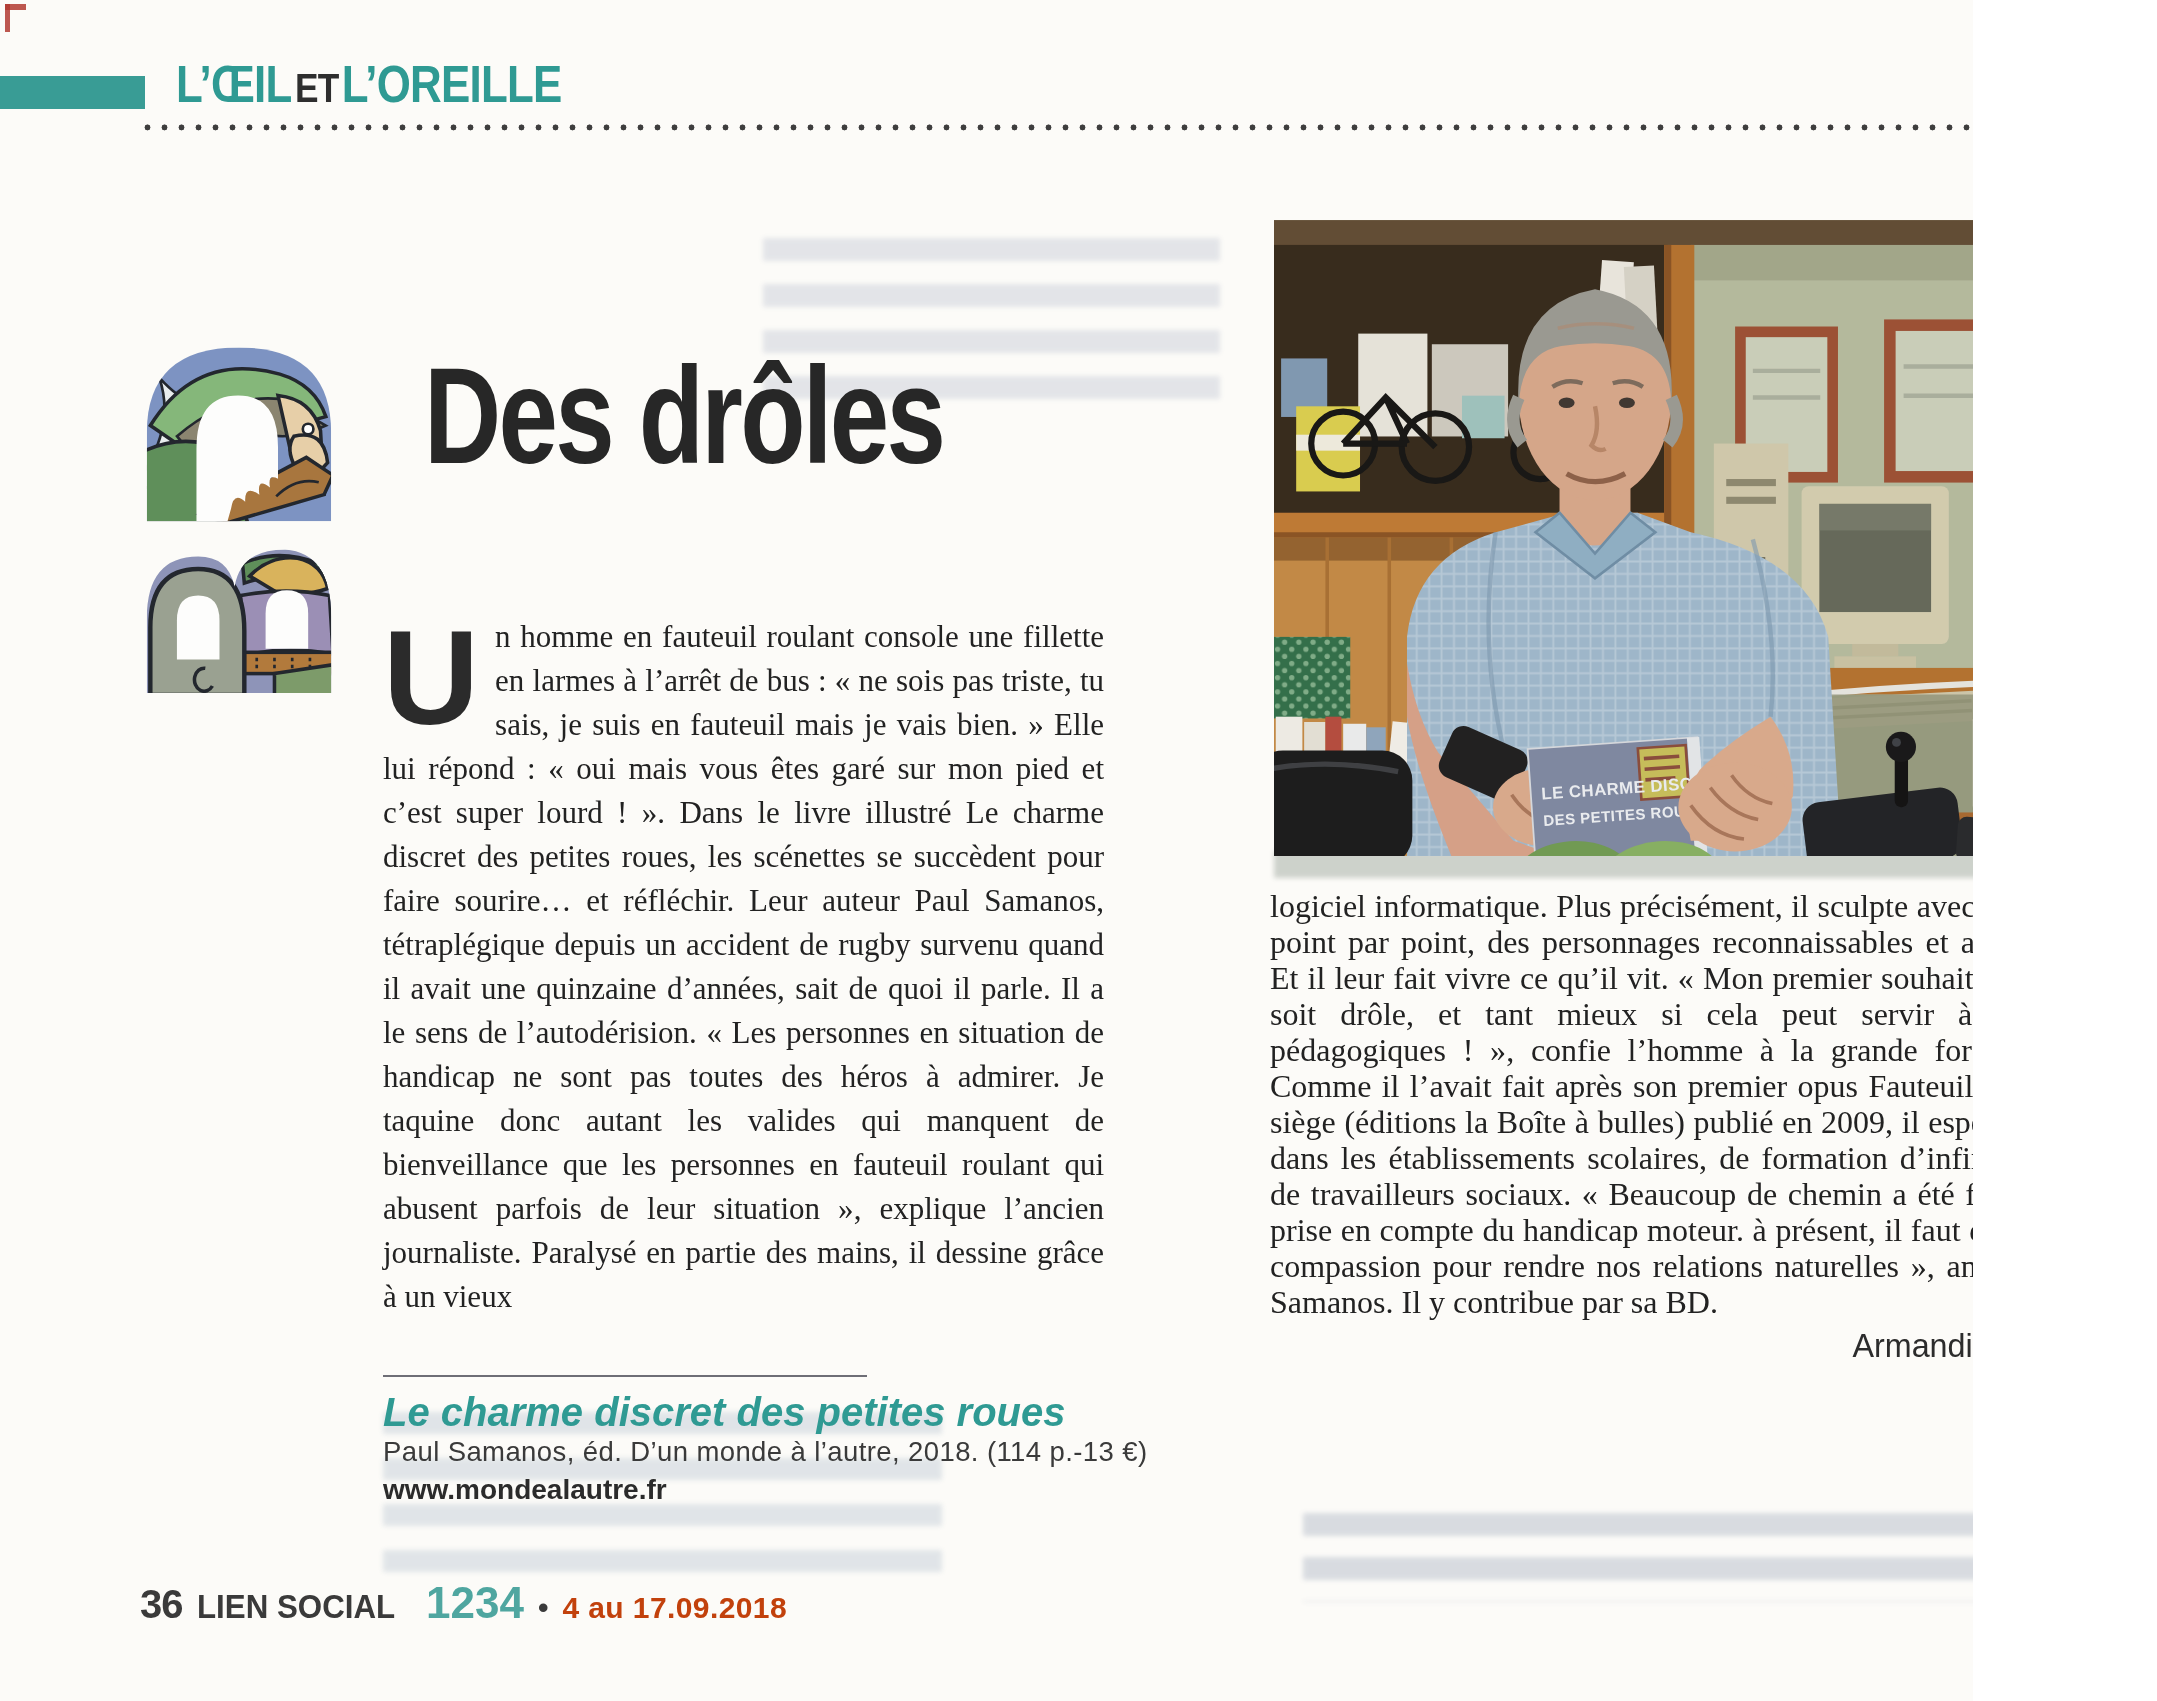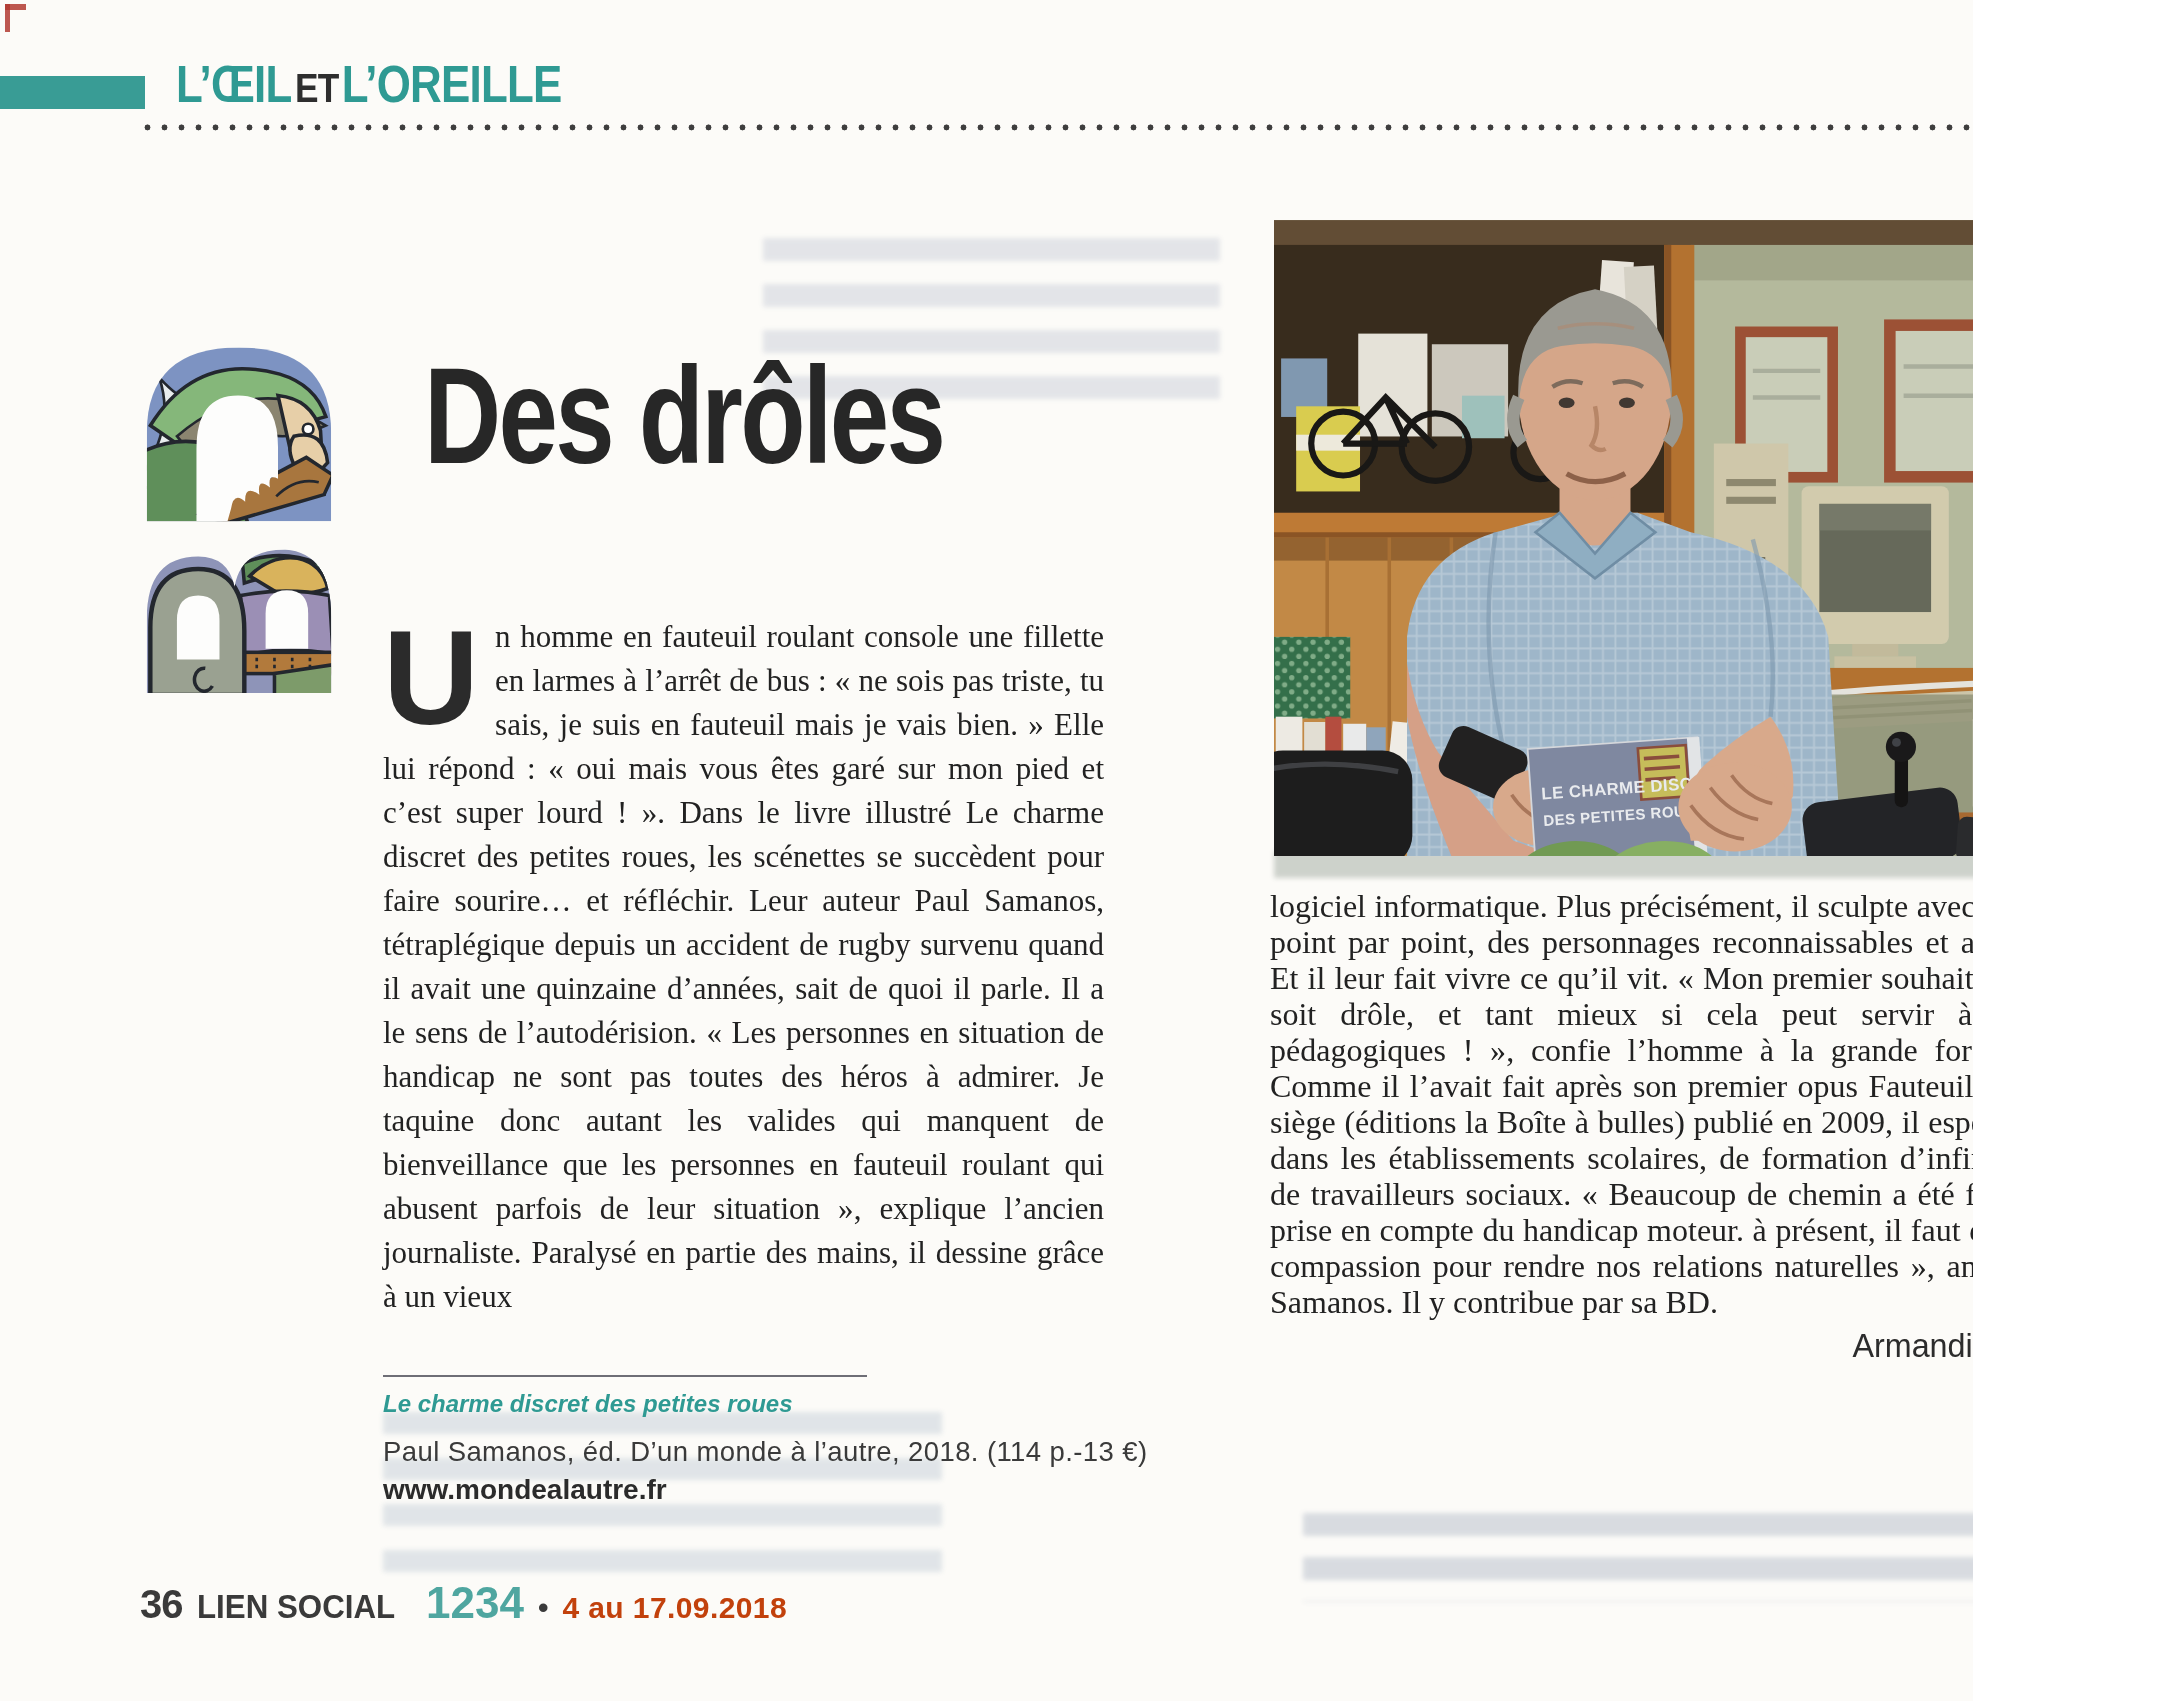--- a/index.html
+++ b/index.html
@@ -51,21 +51,21 @@
     line-height:108px;padding:8.9px 16px 0 0;color:#2b2b2b;}
   .seg-italic{}
   .byline{text-align:right;font-family:"Liberation Sans",sans-serif;font-size:34px;color:#2c2c2c;
     margin-top:7px;transform:scaleX(.95);transform-origin:right;}
 
   
   .photo{position:absolute;left:1274px;top:220px;width:830px;height:636px;margin:0;}
 
   
   .book-rule{position:absolute;left:383px;top:1375px;width:484px;height:1.8px;background:#55555f;opacity:.85;}
-  .bb-title{position:absolute;left:383px;top:1390px;font-weight:bold;font-style:italic;font-size:24px;color:#2f9a93;}
+  .bb-title{position:absolute;left:383px;top:1390px;font-weight:bold;font-style:italic;font-size:40px;color:#2f9a93;}
   .bb-details{position:absolute;left:383px;top:1436px;font-size:27.5px;color:#3a3a3a;letter-spacing:0.4px;}
   .bb-url{position:absolute;left:383px;top:1474px;font-weight:bold;font-size:28px;color:#2b2b2b;text-decoration:none;}
 
   
   .footer{position:absolute;left:140px;top:1578px;display:flex;align-items:baseline;gap:14px;white-space:nowrap;justify-content:center;}
   .pageno{font-weight:bold;font-size:40px;color:#3a3a3a;letter-spacing:-0.9px;}
   .mag{font-weight:bold;font-size:34px;color:#3a3a3a;letter-spacing:0;transform:scaleX(.92);transform-origin:left;}
   .issue{font-weight:bold;font-size:44px;color:#4fa6a0;}
   .sep{font-weight:bold;font-size:30px;color:#3a3a3a;}
   .dates{font-weight:bold;font-size:30px;color:#c2410c;letter-spacing:0.4px;}

